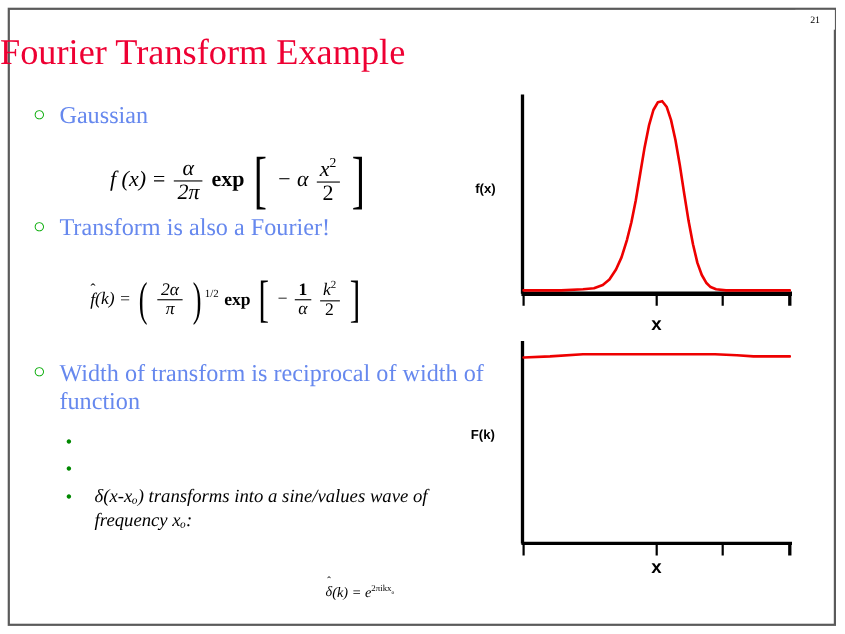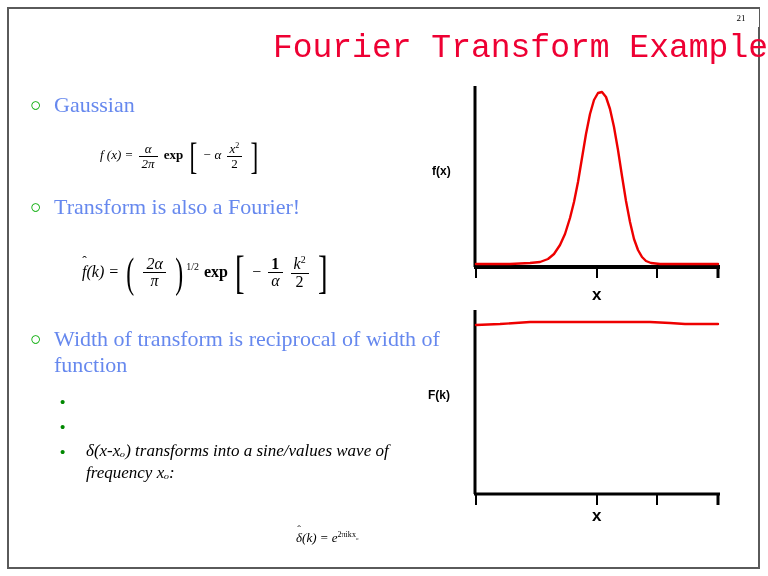--- a/index.html
+++ b/index.html
@@ -31,22 +31,22 @@
     font-family: "Liberation Serif", serif;
     font-size: 9px;
     color: #000000;
     z-index: 5;
   }
   
   #title {
     position: absolute;
     left: 0; top: 30px;
     width: 768px;
-    text-align: right;
-    font-family: Liberation Mono, monospace;
+    text-align: left;
+    font-family: Liberation Serif, serif;
     font-size: 33px;
     color: #ee0033;
     letter-spacing: 0px;
   }
   
   #leftcol {
     position: absolute;
     left: 30px; top: 92px;
     width: 420px;
   }
@@ -97,21 +97,21 @@
     font-size: 17px;
     line-height: 22px;
   }
   
   .eq {
     position: absolute;
     font-family: "Liberation Serif", serif;
     color: #000000;
     white-space: nowrap;
   }
-  #eq1 { left: 100px; top: 142px; font-size: 13px; }
+  #eq1 { left: 100px; top: 142px; font-size: 20px; }
   #eq2 { left: 82px;  top: 255px; font-size: 16px; }
   #eq3 { left: 296px; top: 530px; font-size: 13px; }
   .mi { font-style: italic; }
   .frac {
     display: inline-block;
     vertical-align: middle;
     text-align: center;
     line-height: 1.05;
     margin: 0 2px;
   }

